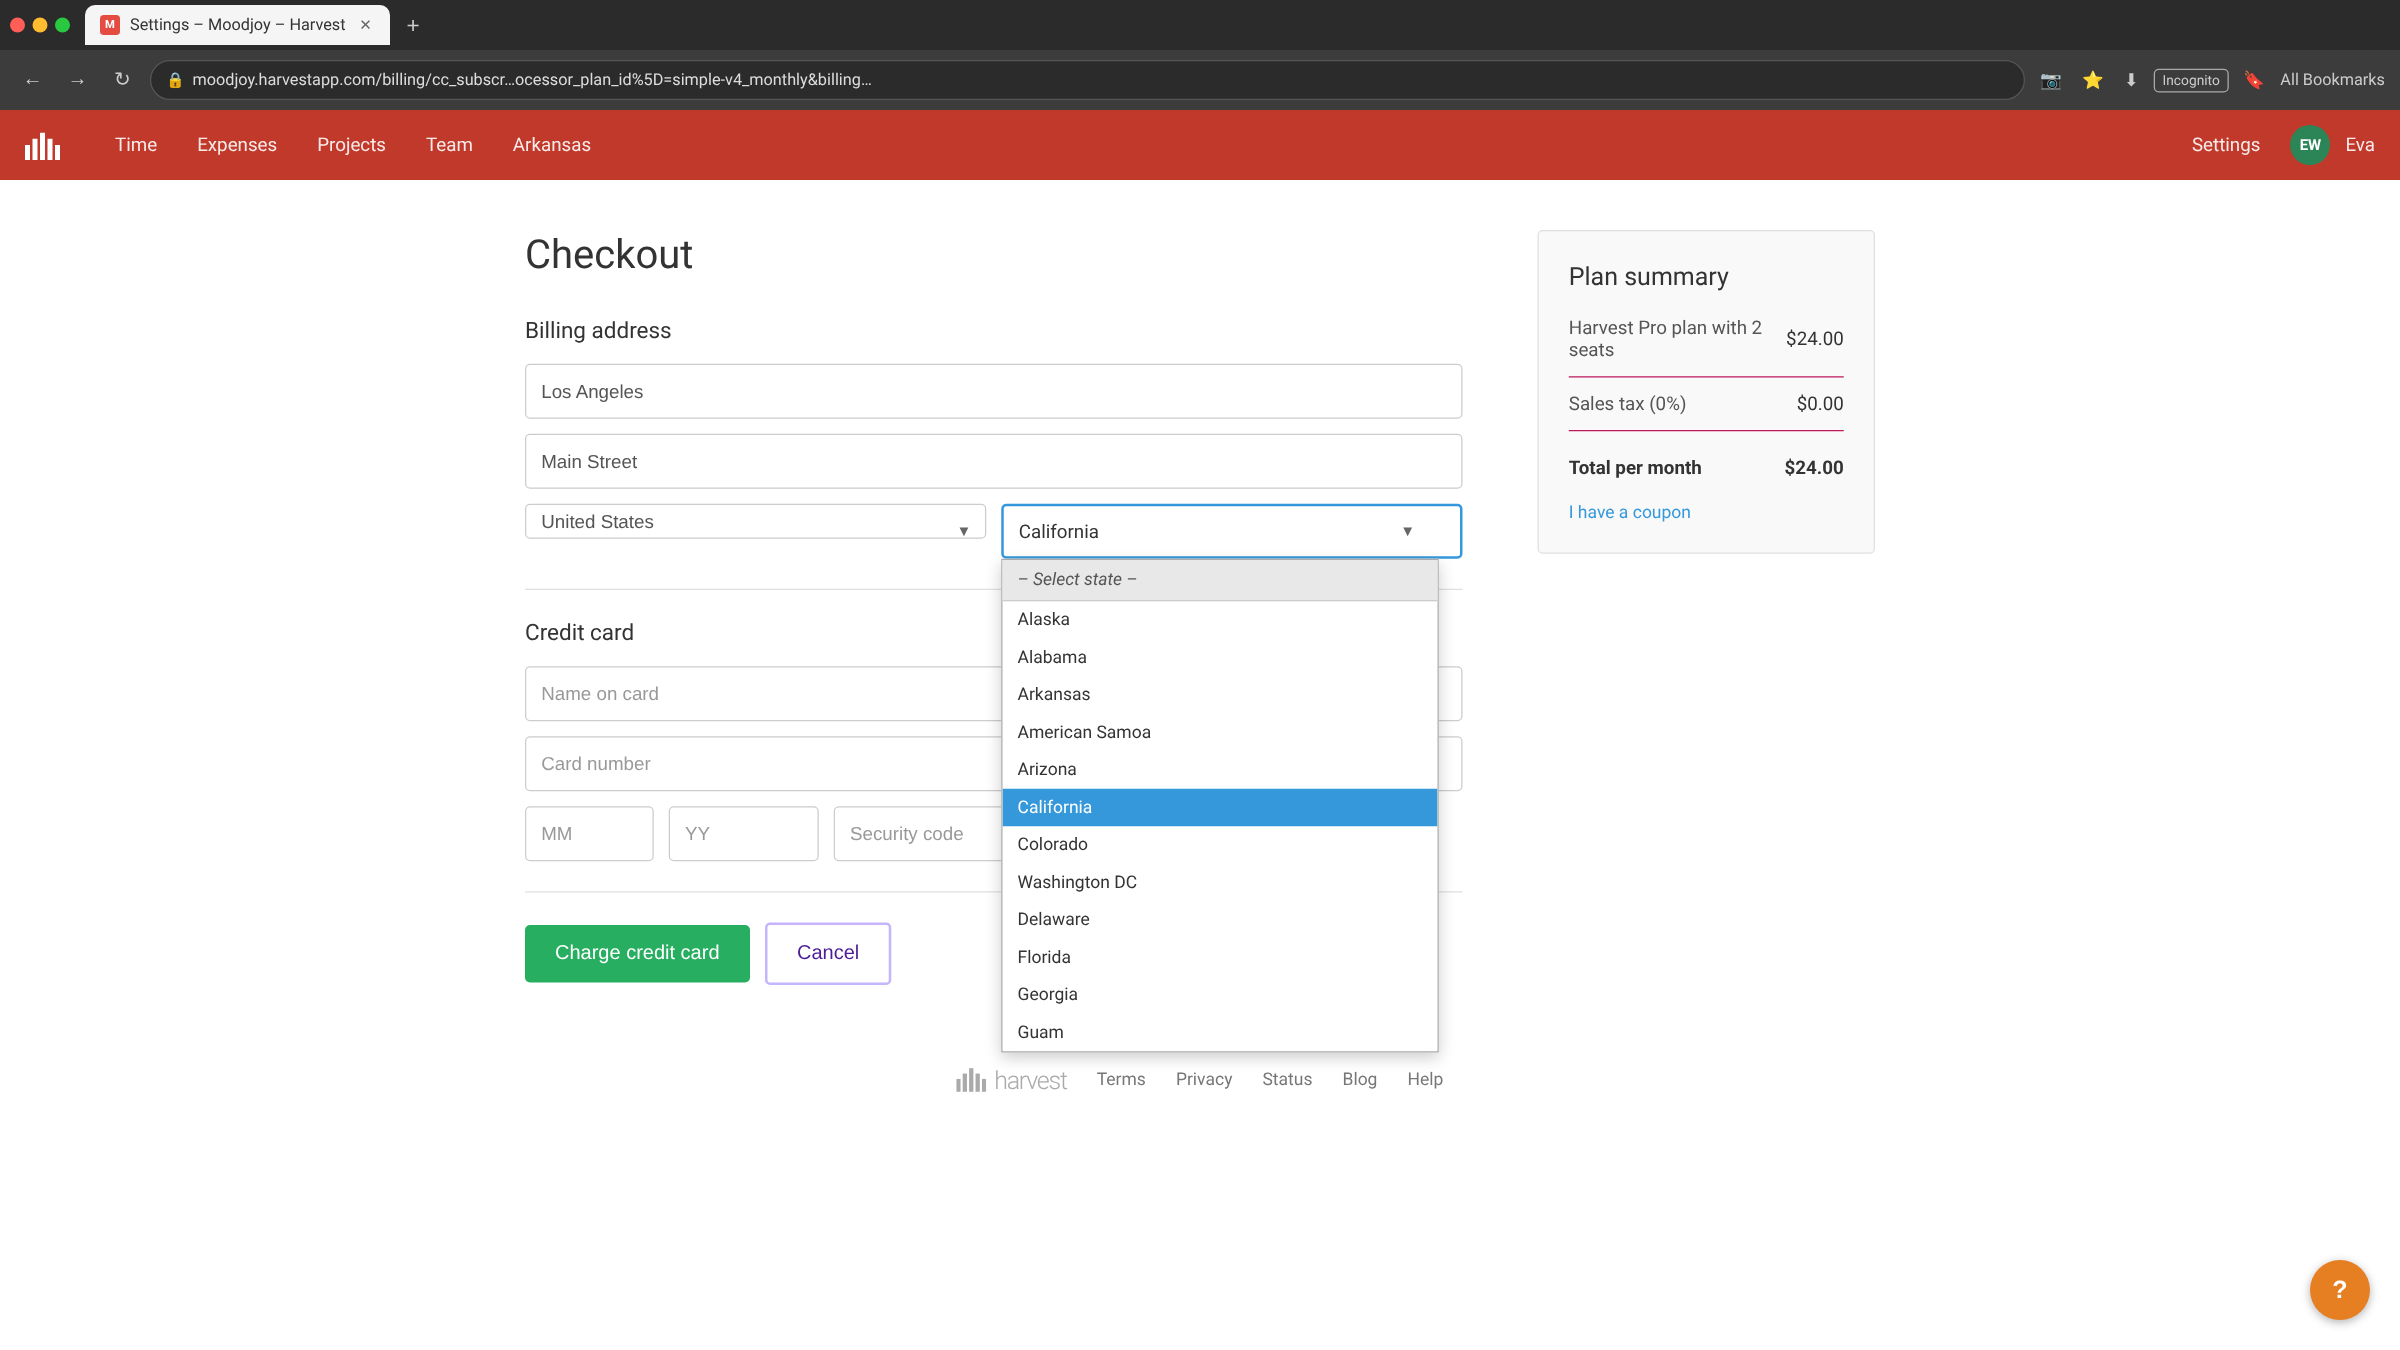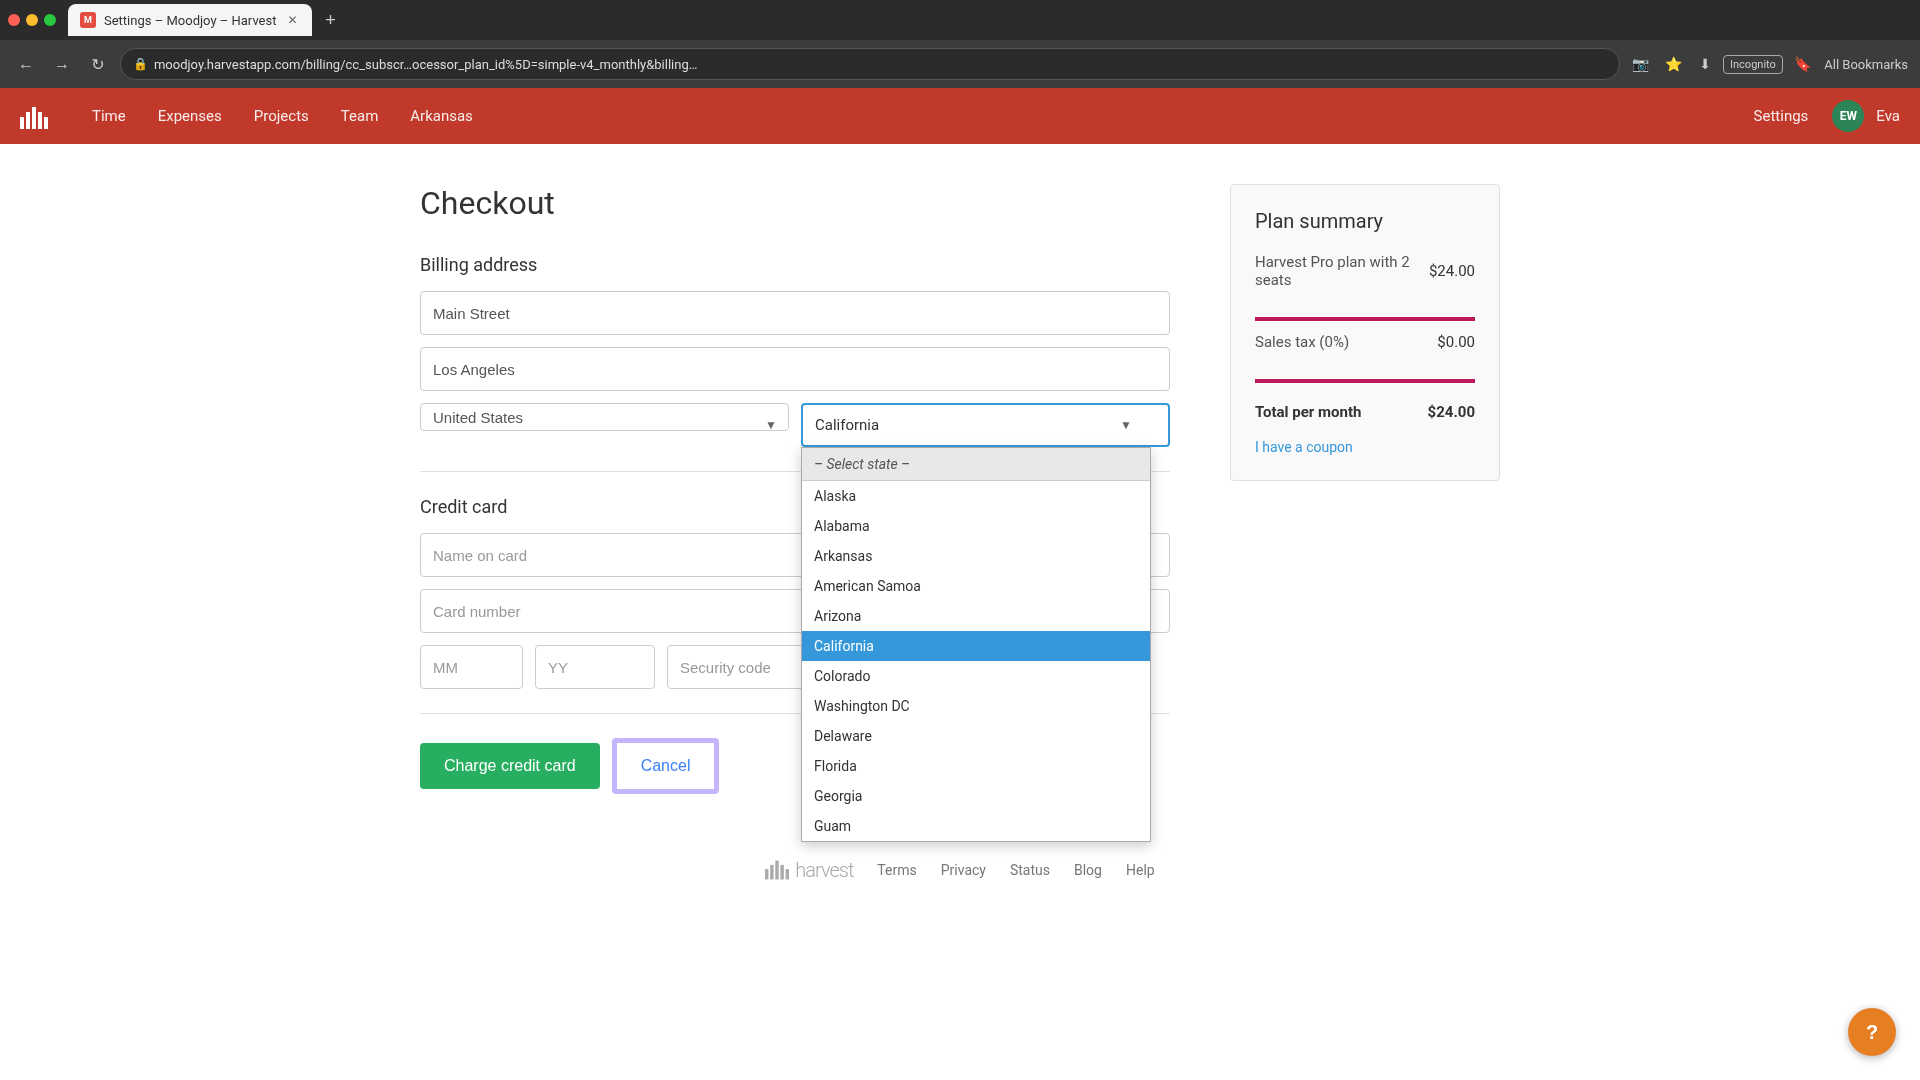--- a/index.html
+++ b/index.html
@@ -308,22 +308,22 @@
       color: white;
       border: none;
       border-radius: 4px;
       padding: 14px 24px;
       font-size: 16px;
       cursor: pointer;
       font-weight: 500;
     }
     .btn-cancel {
       background: white;
-      color: #3b82f6;
-      border: 5px solid #c4b5fd;
+      color: #4c1d95;
+      border: 2px solid #c4b5fd;
       border-radius: 4px;
       padding: 14px 24px;
       font-size: 16px;
       cursor: pointer;
     }
 
     
     .plan-summary-card {
       background: #f9f9f9;
       border: 1px solid #e0e0e0;
@@ -335,22 +335,22 @@
       font-size: 20px;
       font-weight: 400;
       color: #333;
       margin-bottom: 20px;
     }
     .plan-row {
       display: flex;
       justify-content: space-between;
       align-items: center;
       margin-bottom: 12px;
-      padding-bottom: 28px;
-      border-bottom: 4px solid #be185d;
+      padding-bottom: 12px;
+      border-bottom: 1px solid #be185d;
     }
     .plan-row:last-of-type { border-bottom: none; }
     .plan-label { color: #555; font-size: 15px; }
     .plan-price { color: #333; font-size: 15px; }
     .plan-total-row {
       display: flex;
       justify-content: space-between;
       align-items: center;
       padding-top: 8px;
       margin-bottom: 16px;
@@ -460,25 +460,25 @@
   </nav>
 
   <div class="page-content">
 
     <div class="checkout-left">
       <h1 class="checkout-title">Checkout</h1>
 
       <h2 class="section-title">Billing address</h2>
 
       <div class="form-row">
+        <input class="form-input" type="text" value="Los Angeles" style="">
+      </div>
+
+      <div class="form-row">
         <input class="form-input" type="text" value="Main Street" style="">
-      </div>
-
-      <div class="form-row">
-        <input class="form-input" type="text" value="Los Angeles" style="">
       </div>
 
       <div class="form-row">
 
         <div class="select-wrapper">
           <select>
             <option selected="">United States</option>
           </select>
           <span class="select-arrow">▼</span>
         </div>

